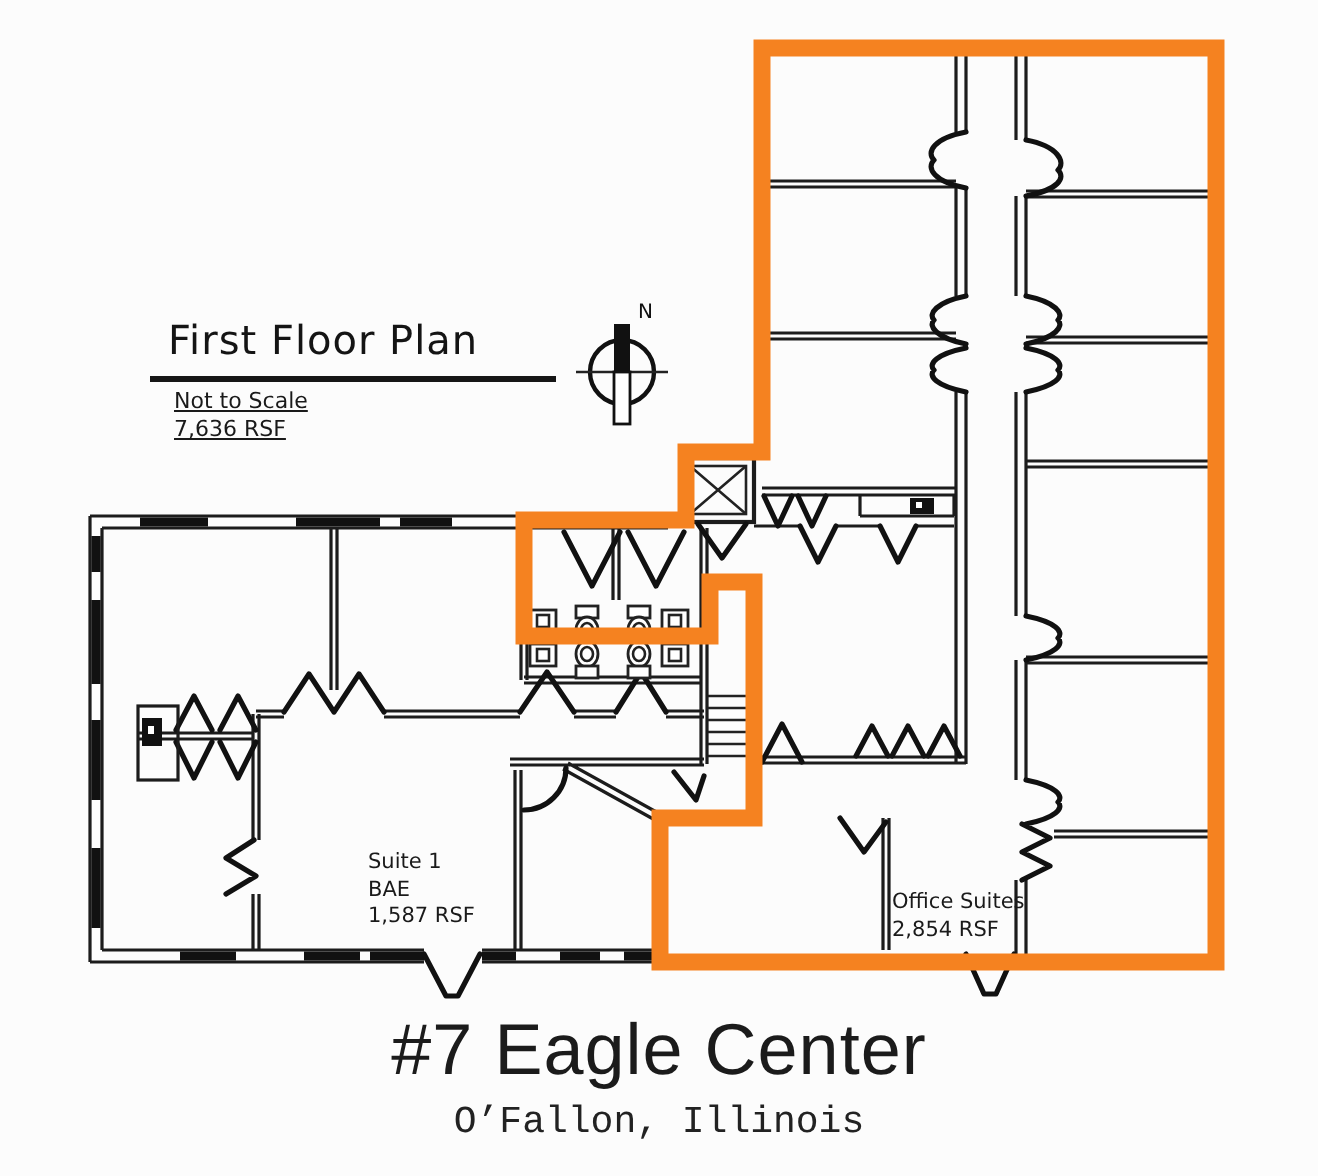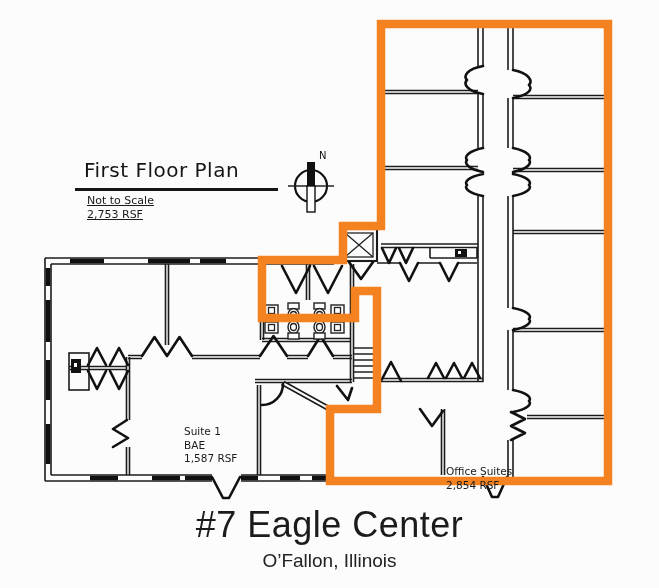--- a/index.html
+++ b/index.html
@@ -9,21 +9,21 @@
     background:var(--bg); font-family:"DejaVu Sans", sans-serif; color:#141414;
   }
   #plan-svg { position:absolute; left:0; top:0; }
   .abs { position:absolute; }
   .title-main { font-size:20px; letter-spacing:0.5px; color:#141414; white-space:nowrap; }
   .title-underline { background:#161616; }
   .title-note { font-size:11px; color:#1a1a1a; line-height:14px; white-space:nowrap;text-decoration:underline; }
   .plan-label { font-size:10.5px; line-height:13.5px; color:#1a1a1a; white-space:nowrap; }
   .footer-title { width:659px; text-align:center; font-family:"Liberation Sans", sans-serif;
     font-size:36px; font-weight:400; letter-spacing:0.5px; color:#1b1b1b; }
-  .footer-sub { width:659px; text-align:center; font-family:Liberation Sans, sans-serif;
+  .footer-sub { width:659px; text-align:center; font-family:Liberation Mono, monospace;
     font-size:19px; font-weight:400; color:#222; }
   .wall  { stroke:var(--ln); stroke-width:1.6; fill:none; }
   .wall2 { stroke:var(--ln); stroke-width:2.1; fill:none; }
   .dash  { stroke:#111; stroke-width:4.6; fill:none; }
   .door  { stroke:#111; stroke-width:2.6; fill:none; stroke-linecap:round; stroke-linejoin:round; }
   .thin  { stroke:#222; stroke-width:1.3; fill:none; }
   .fix   { stroke:#222; stroke-width:1.4; fill:#fff; }
   .hl-path { stroke:var(--hl); stroke-width:8.5; fill:none; stroke-linejoin:miter; }
   .compass-n { font-size:10px; fill:#111; font-family:"DejaVu Sans", sans-serif; }
 </style>
@@ -157,28 +157,28 @@
       <path class="thin" d="M288,186 H334"></path>
       <rect x="307" y="162" width="8" height="24" fill="#111"></rect>
       <rect x="307" y="186" width="8" height="26" fill="#fff" stroke="#111" stroke-width="1.4"></rect>
       <text class="compass-n" x="319" y="159">N</text>
     </g>
   </svg>
 
   <div class="abs title-main" style="left:84px; top:158px;">First Floor Plan</div>
   <div class="abs title-underline" style="left:75px; top:188px; width:203px; height:3px;"></div>
   <div class="abs title-note" style="left:87px; top:194px;">Not to Scale</div>
-  <div class="abs title-note" style="left:87px; top:208px;">2,753 RSF</div>
+  <div class="abs title-note" style="left:87px; top:208px;">7,636 RSF</div>
 
   <div class="abs plan-label" style="left:184px; top:425px;">
     <div>Suite 1</div>
     <div>BAE</div>
     <div>1,587 RSF</div>
   </div>
-  <div class="abs plan-label" style="left:446px; top:465px;">
+  <div class="abs plan-label" style="left:446px; top:445px;">
     <div>Office Suites</div>
     <div>2,854 RSF</div>
   </div>
 
   <div class="abs footer-title" style="left:0; top:504px;">#7 Eagle Center</div>
   <div class="abs footer-sub" style="left:0; top:550px;">O’Fallon, Illinois</div>
 
 </div>
 
 </body></html>

